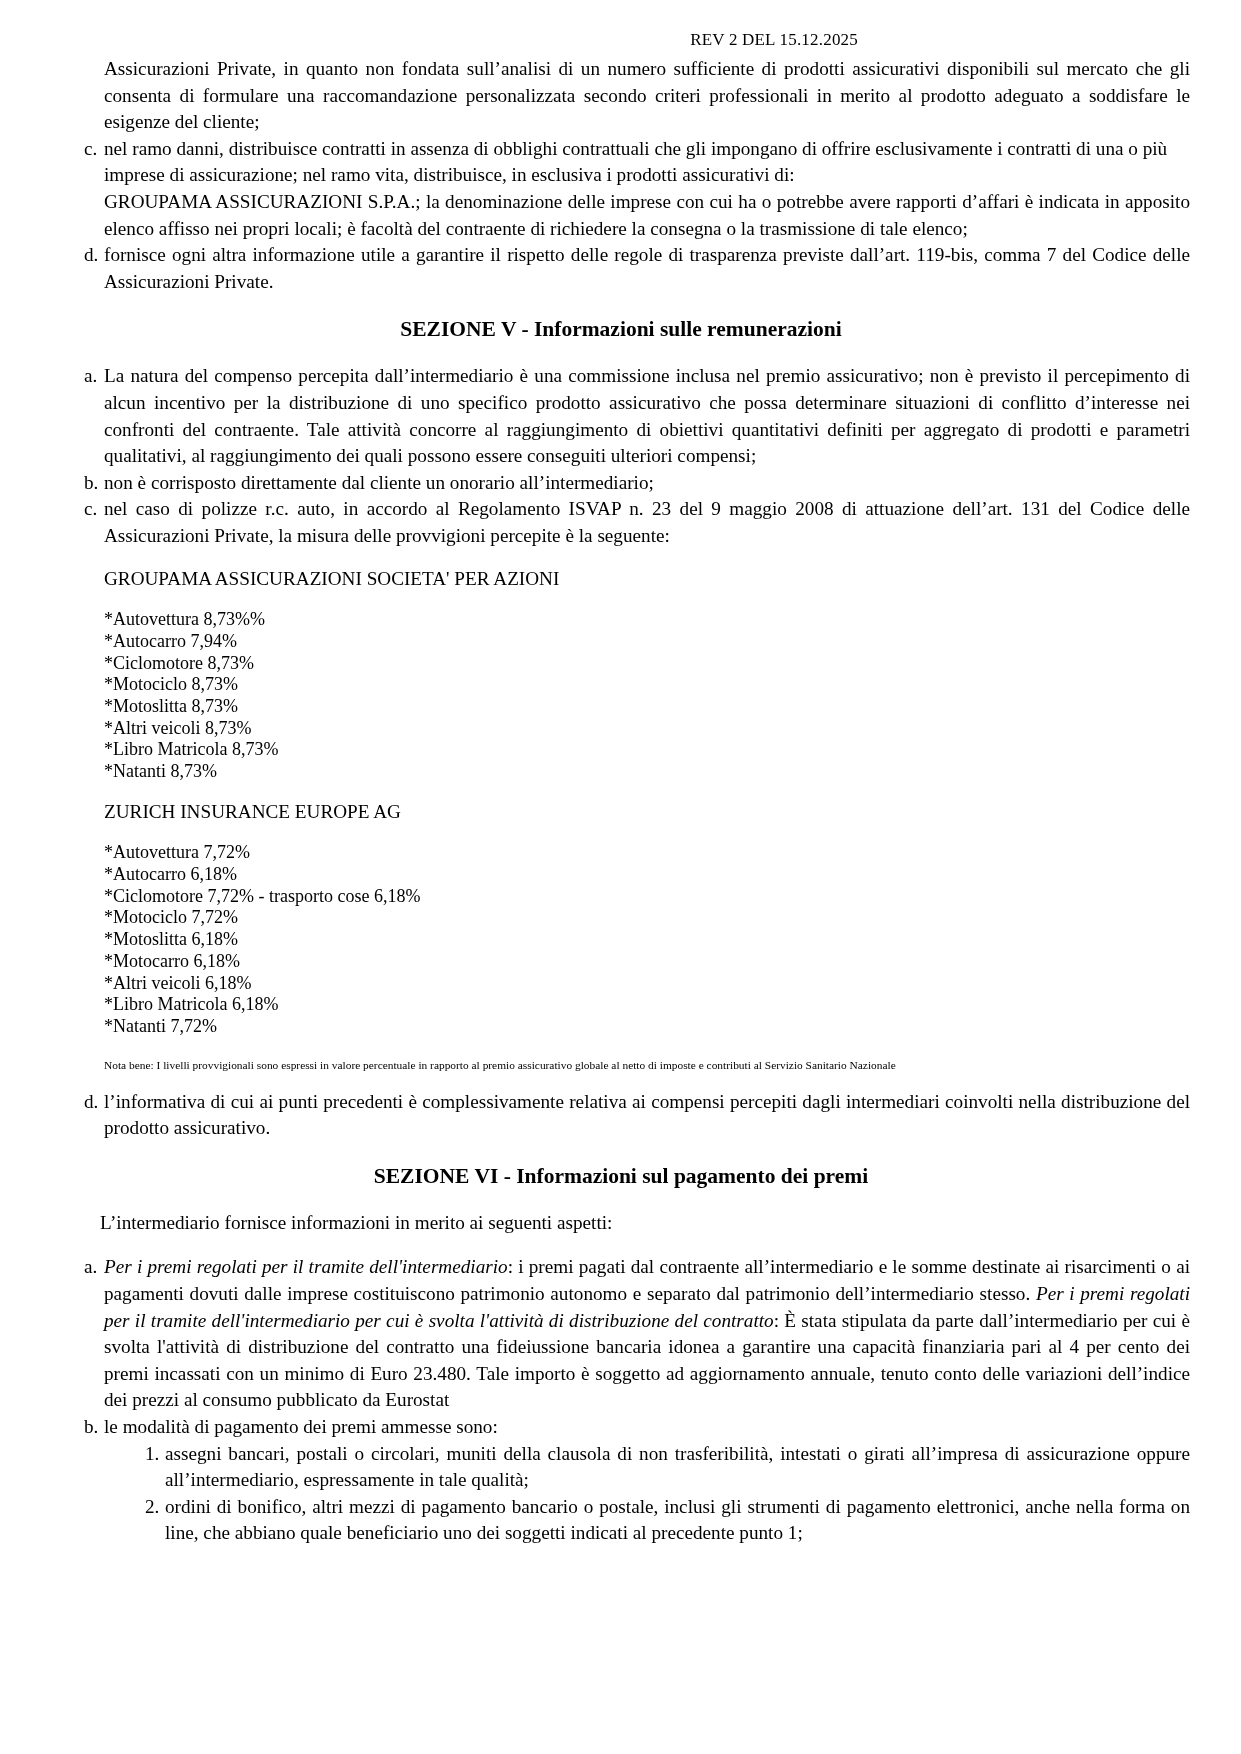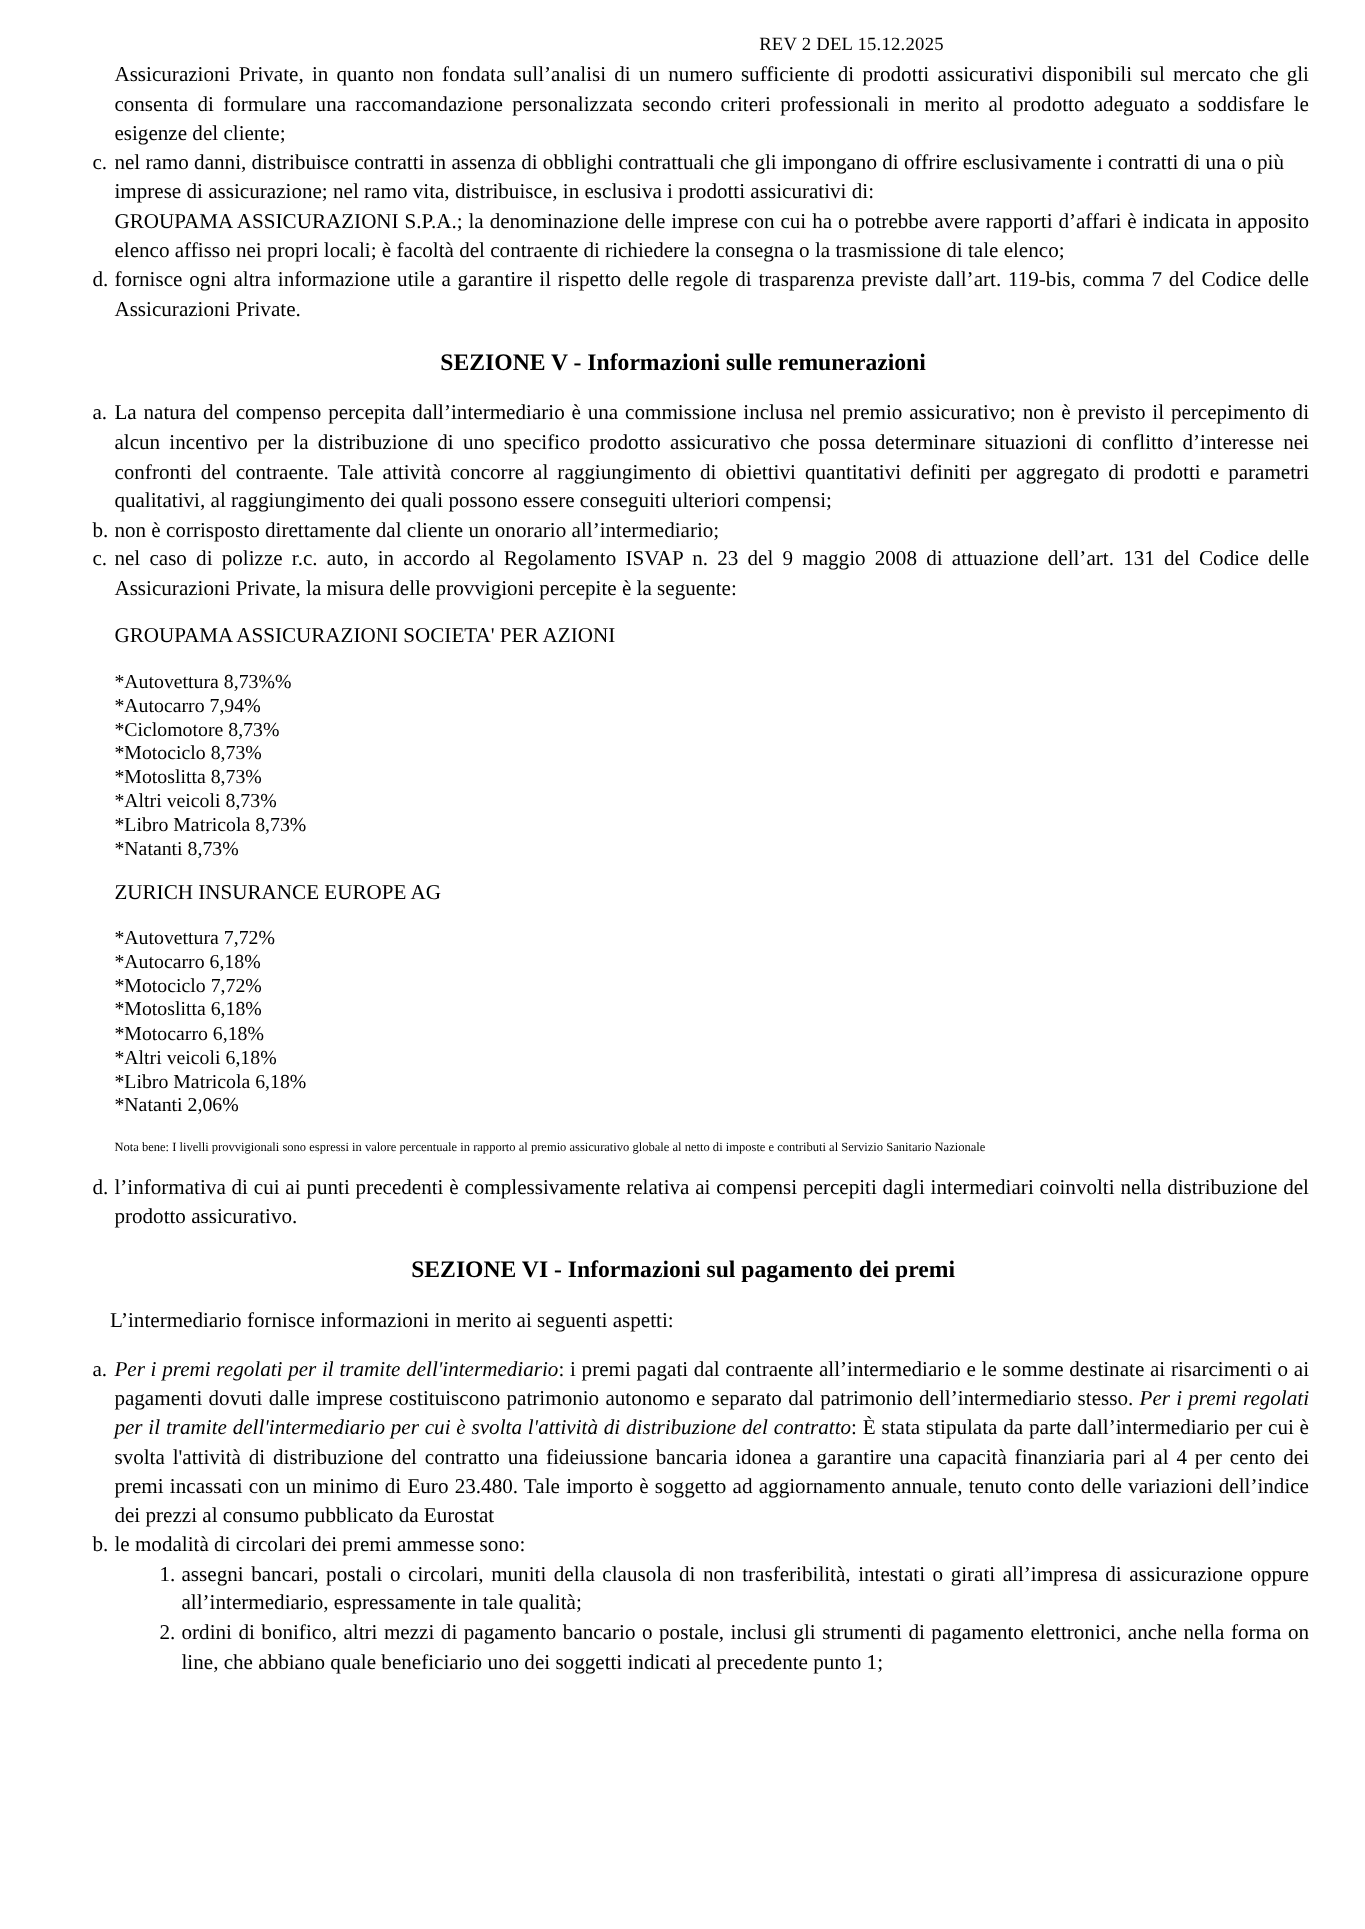--- a/index.html
+++ b/index.html
@@ -67,47 +67,48 @@
       <div>*Motoslitta 8,73%</div>
       <div>*Altri veicoli 8,73%</div>
       <div>*Libro Matricola 8,73%</div>
       <div>*Natanti 8,73%</div>
     </div>
 
     <div class="company">ZURICH INSURANCE EUROPE AG</div>
     <div class="rates">
       <div>*Autovettura 7,72%</div>
       <div>*Autocarro 6,18%</div>
+      <div>*Ciclomotore 7,72% - trasporto cose 6,18%</div>
       <div>*Motociclo 7,72%</div>
       <div>*Motoslitta 6,18%</div>
       <div>*Motocarro 6,18%</div>
       <div>*Altri veicoli 6,18%</div>
       <div>*Libro Matricola 6,18%</div>
-      <div>*Natanti 2,06%</div>
+      <div>*Natanti 7,72%</div>
     </div>
 
     <div class="note">Nota bene: I livelli provvigionali sono espressi in valore percentuale in rapporto al premio assicurativo globale al netto di imposte e contributi al Servizio Sanitario Nazionale</div>
 
     <div class="item">
       <span class="mk">d.</span>
       <span>l’informativa di cui ai punti precedenti è complessivamente relativa ai compensi percepiti dagli intermediari coinvolti nella distribuzione del prodotto assicurativo.</span>
     </div>
 
     <div class="heading">SEZIONE VI - Informazioni sul pagamento dei premi</div>
 
     <div class="plain">L’intermediario fornisce informazioni in merito ai seguenti aspetti:</div>
 
     <div class="item sp-a">
       <span class="mk">a.</span>
       <i>Per i premi regolati per il tramite dell'intermediario</i><span>: i premi pagati dal contraente all’intermediario e le somme destinate ai risarcimenti o ai pagamenti dovuti dalle imprese costituiscono patrimonio autonomo e separato dal patrimonio dell’intermediario stesso. </span><i>Per i premi regolati per il tramite dell'intermediario per cui è svolta l'attività di distribuzione del contratto</i><span>: È stata stipulata da parte dall’intermediario per cui è svolta l'attività di distribuzione del contratto una fideiussione bancaria idonea a garantire una capacità finanziaria pari al 4 per cento dei premi incassati con un minimo di Euro 23.480. Tale importo è soggetto ad aggiornamento annuale, tenuto conto delle variazioni dell’indice dei prezzi al consumo pubblicato da Eurostat</span>
     </div>
 
     <div class="item">
       <span class="mk">b.</span>
-      <span>le modalità di circolari dei premi ammesse sono:</span>
+      <span>le modalità di pagamento dei premi ammesse sono:</span>
     </div>
     <div class="sub">
       <span class="mk">1.</span>
       <span>assegni bancari, postali o circolari, muniti della clausola di non trasferibilità, intestati o girati all’impresa di assicurazione oppure all’intermediario, espressamente in tale qualità;</span>
     </div>
     <div class="sub">
       <span class="mk">2.</span>
       <span>ordini di bonifico, altri mezzi di pagamento bancario o postale, inclusi gli strumenti di pagamento elettronici, anche nella forma on line, che abbiano quale beneficiario uno dei soggetti indicati al precedente punto 1;</span>
     </div>
   </div>

